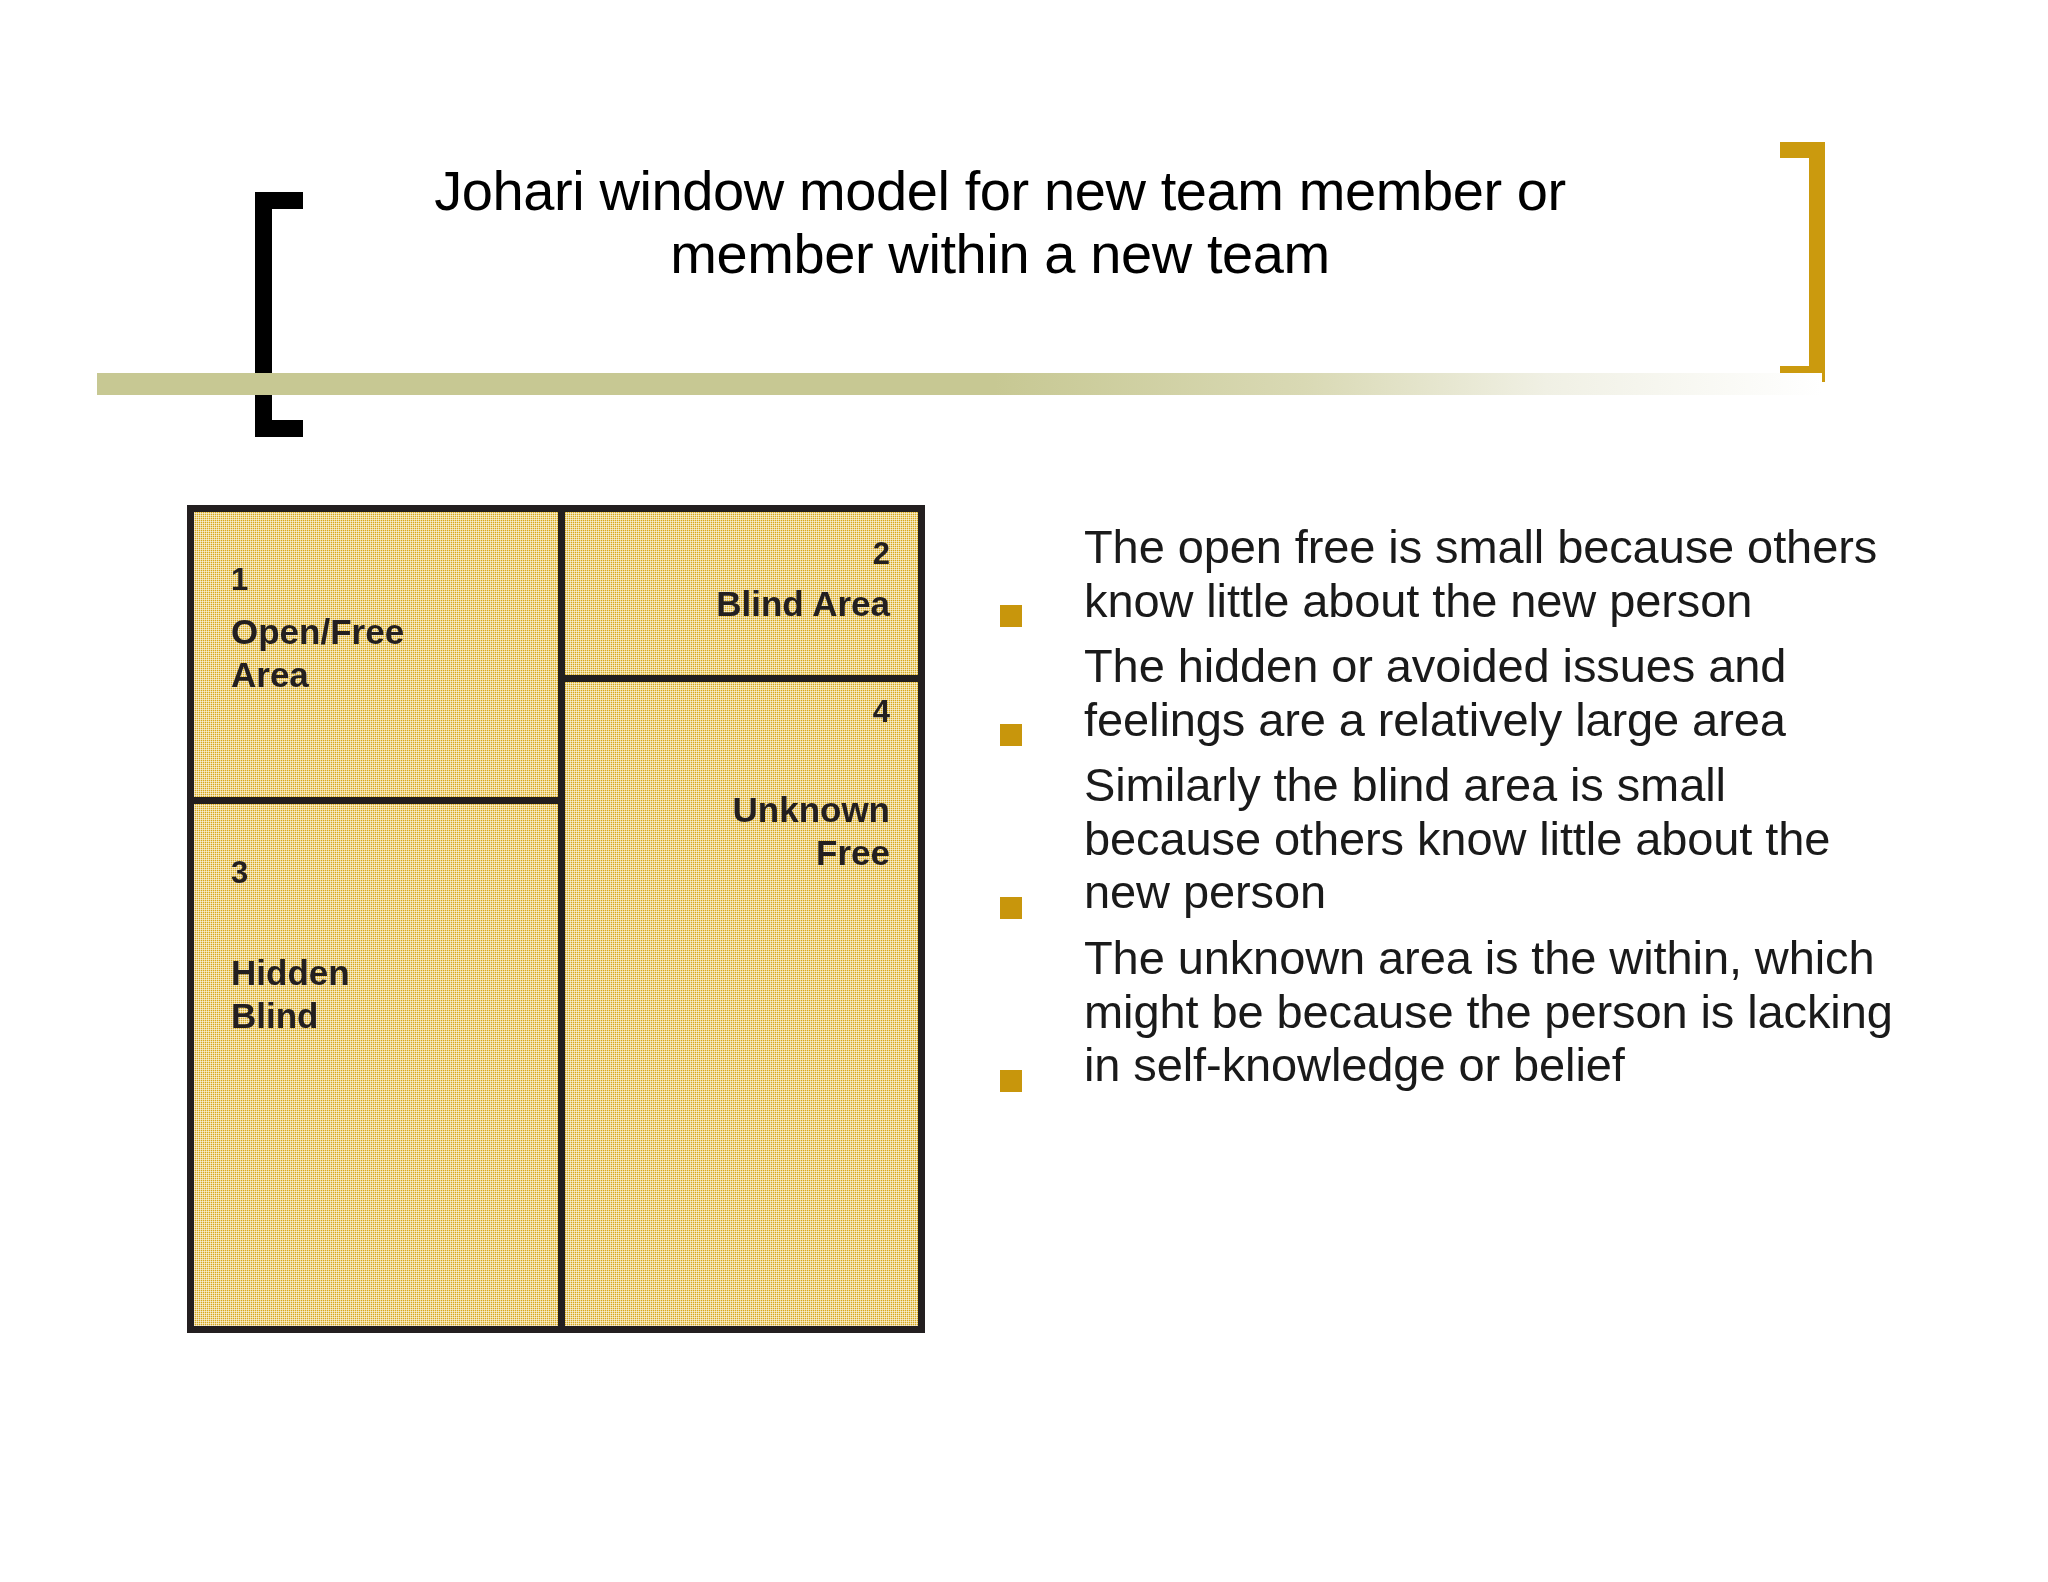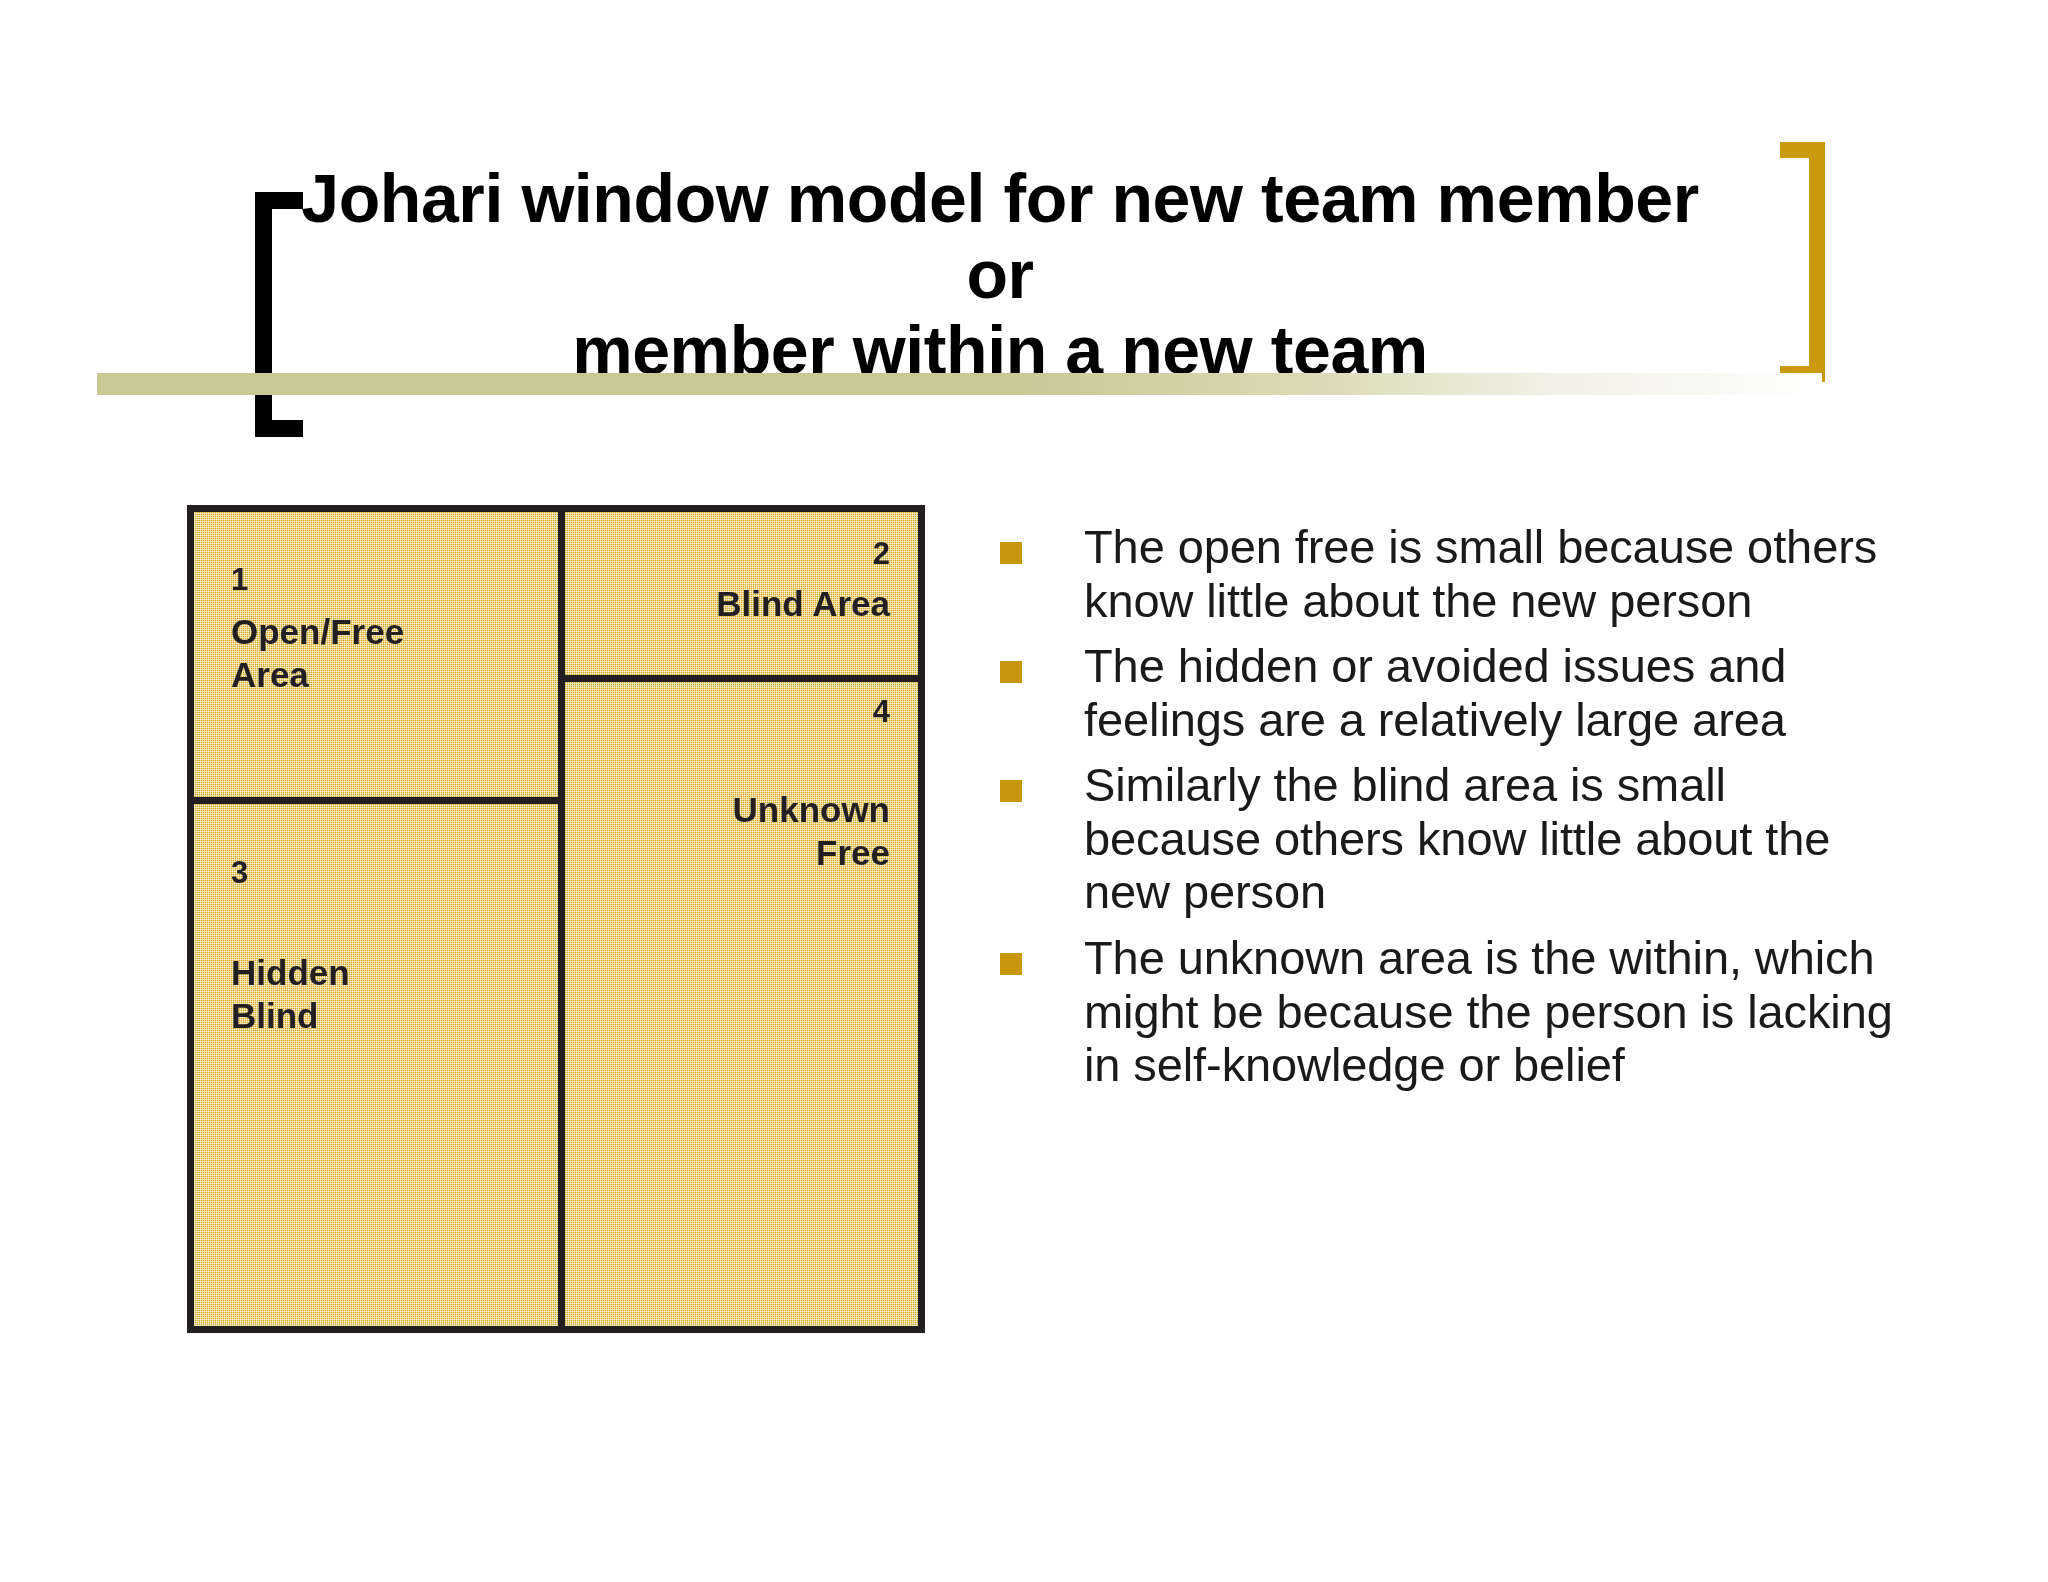--- a/index.html
+++ b/index.html
@@ -26,22 +26,22 @@
   
   .title-area {
     position: absolute;
     left: 300px;
     top: 160px;
     width: 1400px;
     text-align: center;
   }
   .title-text {
     font-family: "Liberation Sans Narrow", "Liberation Sans", sans-serif;
-    font-weight: bold;
-    font-size: 68px;
+    font-weight: normal;
+    font-size: 56px;
     line-height: 1.12;
     color: #000000;
     letter-spacing: -0.4px;
     white-space: pre-line;
   }
 
   
   .bracket-left {
     position: absolute;
     left: 255px;
@@ -162,21 +162,21 @@
 
   
   #bullets {
     position: absolute;
     left: 1000px;
     top: 520px;
     width: 900px;
   }
   .bullet-row {
     display: flex;
-    align-items: flex-start;
+    align-items: flex-end;
     margin-bottom: 12px;
   }
   .bullet-marker {
     flex: 0 0 auto;
     width: 22px;
     height: 22px;
     background: #c8960c;
     margin-top: 22px;
     margin-right: 62px;
   }

